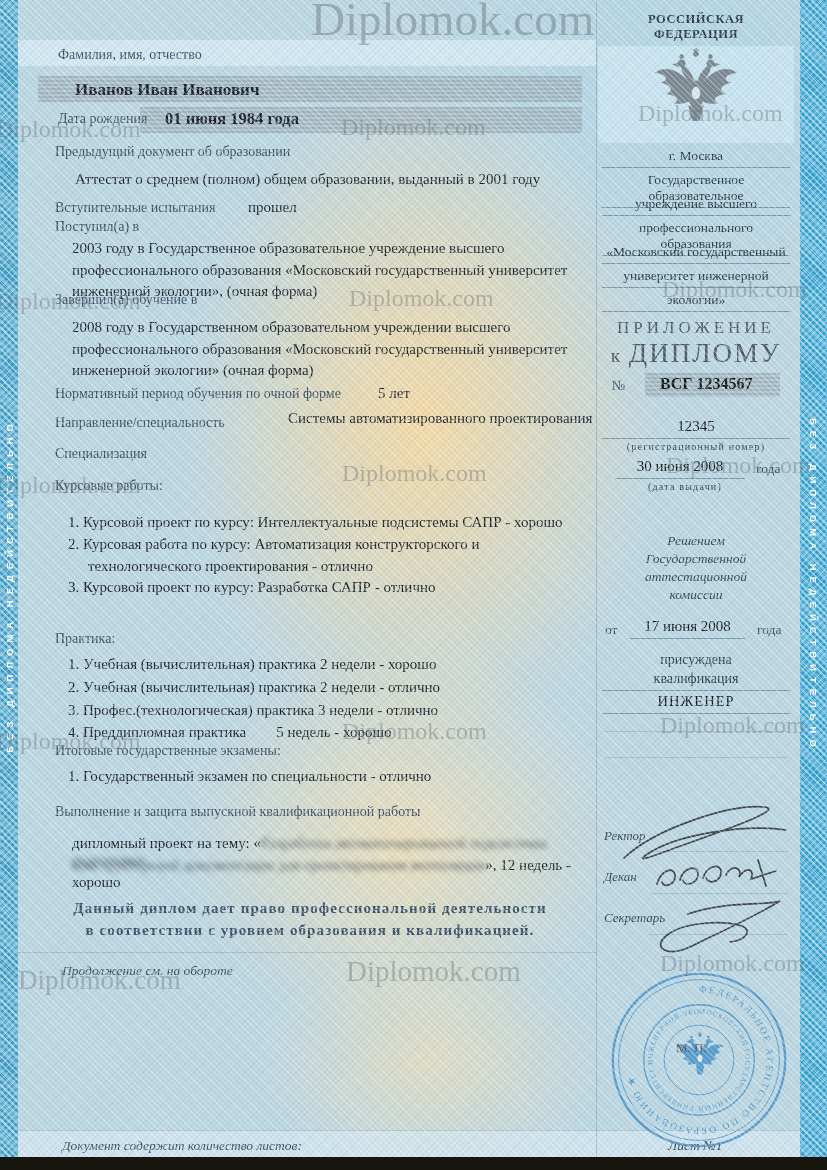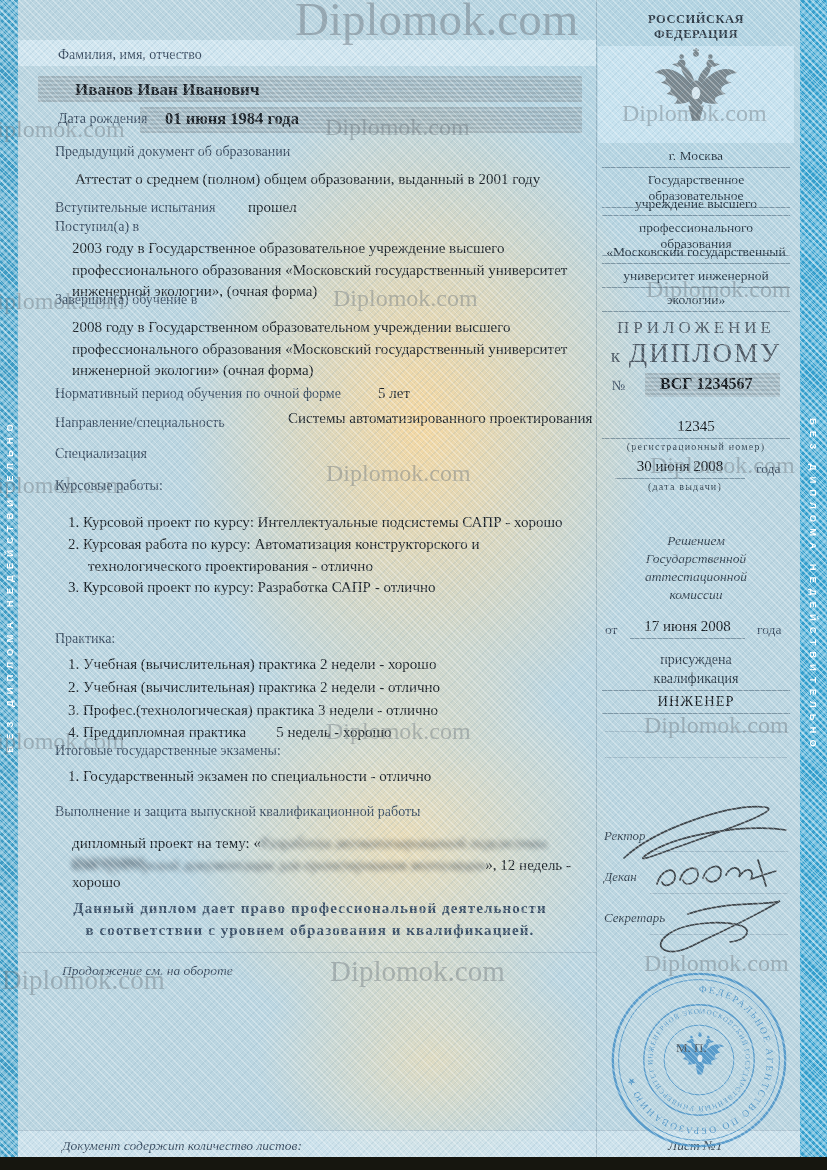--- a/index.html
+++ b/index.html
@@ -15,21 +15,21 @@
   }
   .page::before{
     content:"";position:absolute;inset:0;z-index:3;pointer-events:none;
     background-image:
       repeating-linear-gradient(45deg, rgba(255,255,255,.30) 0 1px, rgba(255,255,255,0) 1px 4px),
       repeating-linear-gradient(-45deg, rgba(110,155,180,.14) 0 1px, rgba(110,155,180,0) 1px 4px);
   }
   .abs{position:absolute;}
   .layer{position:absolute;inset:0;z-index:2;}
   .bglayer{position:absolute;inset:0;z-index:1;}
-  .wmlayer{position:absolute;inset:0;z-index:5;pointer-events:none;}
+  .wmlayer{position:absolute;inset:0;z-index:5;pointer-events:none;margin-left:16px;}
 
   
   .band{position:absolute;top:0;bottom:0;z-index:2;
     background-image:repeating-linear-gradient(45deg, rgba(255,255,255,.38) 0 2px, rgba(255,255,255,0) 2px 5px),
                      repeating-linear-gradient(-45deg, rgba(255,255,255,.22) 0 2px, rgba(0,60,90,.08) 2px 5px);
     background-color:#41a3cd;}
   .band-left{left:0;width:18px;}
   .band-right{right:0;width:27px;background-color:#35a6d6;}
   .vtext{position:absolute;left:0;top:0;width:100%;height:100%;
     display:flex;align-items:center;justify-content:center;

